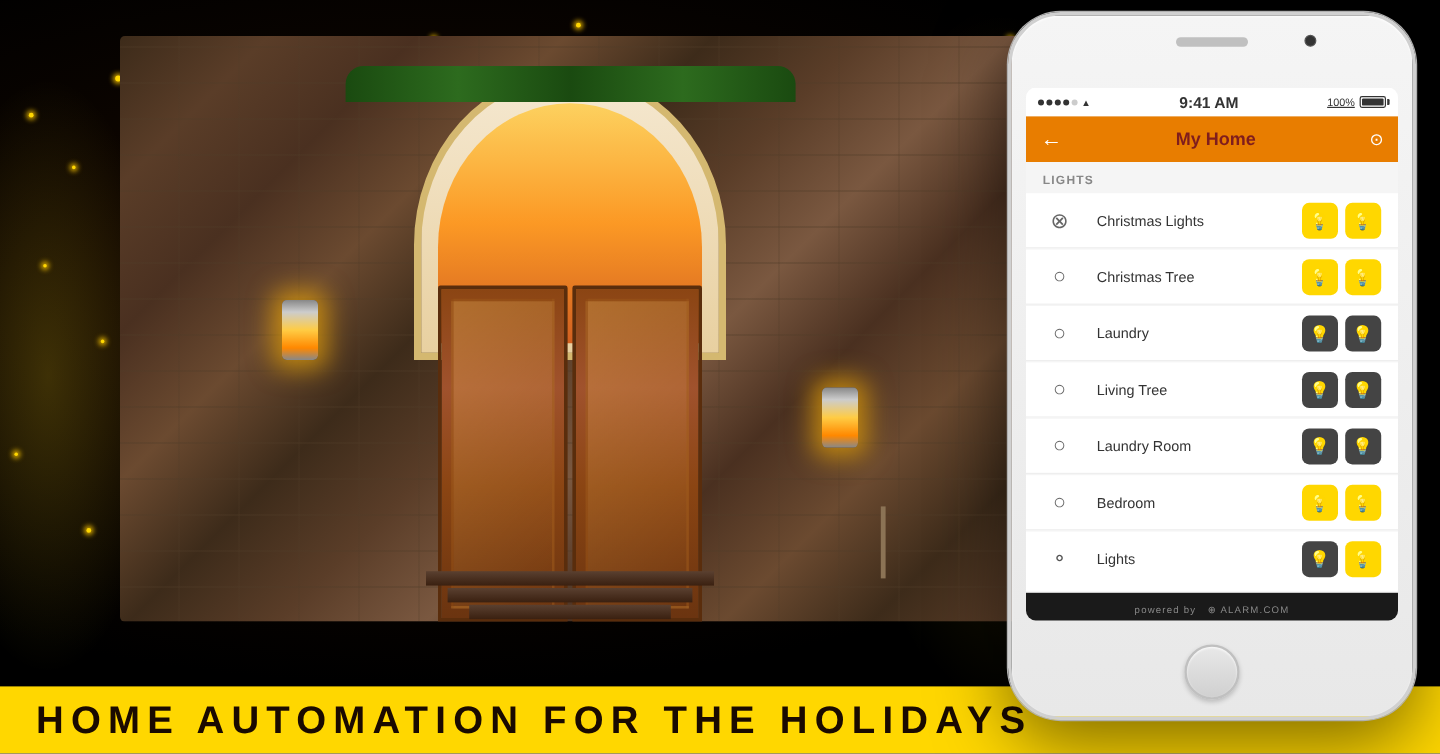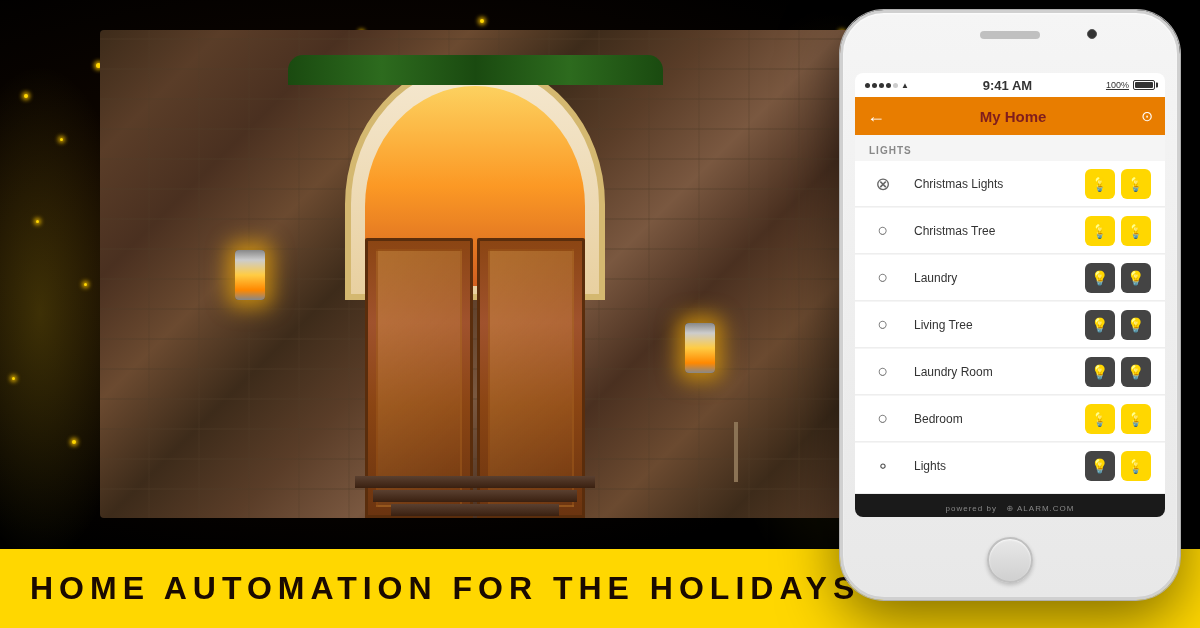--- a/index.html
+++ b/index.html
@@ -131,21 +131,21 @@
       right: 18%;
       top: 60%;
     }
 
     
     .banner {
       position: absolute;
       bottom: 0;
       left: 0;
       right: 0;
-      height: 79px;
+      height: 56px;
       background: #ffd700;
       display: flex;
       align-items: center;
       padding-left: 30px;
     }
 
     .banner-text {
       font-size: 32px;
       font-weight: 900;
       color: #1a0a00;

